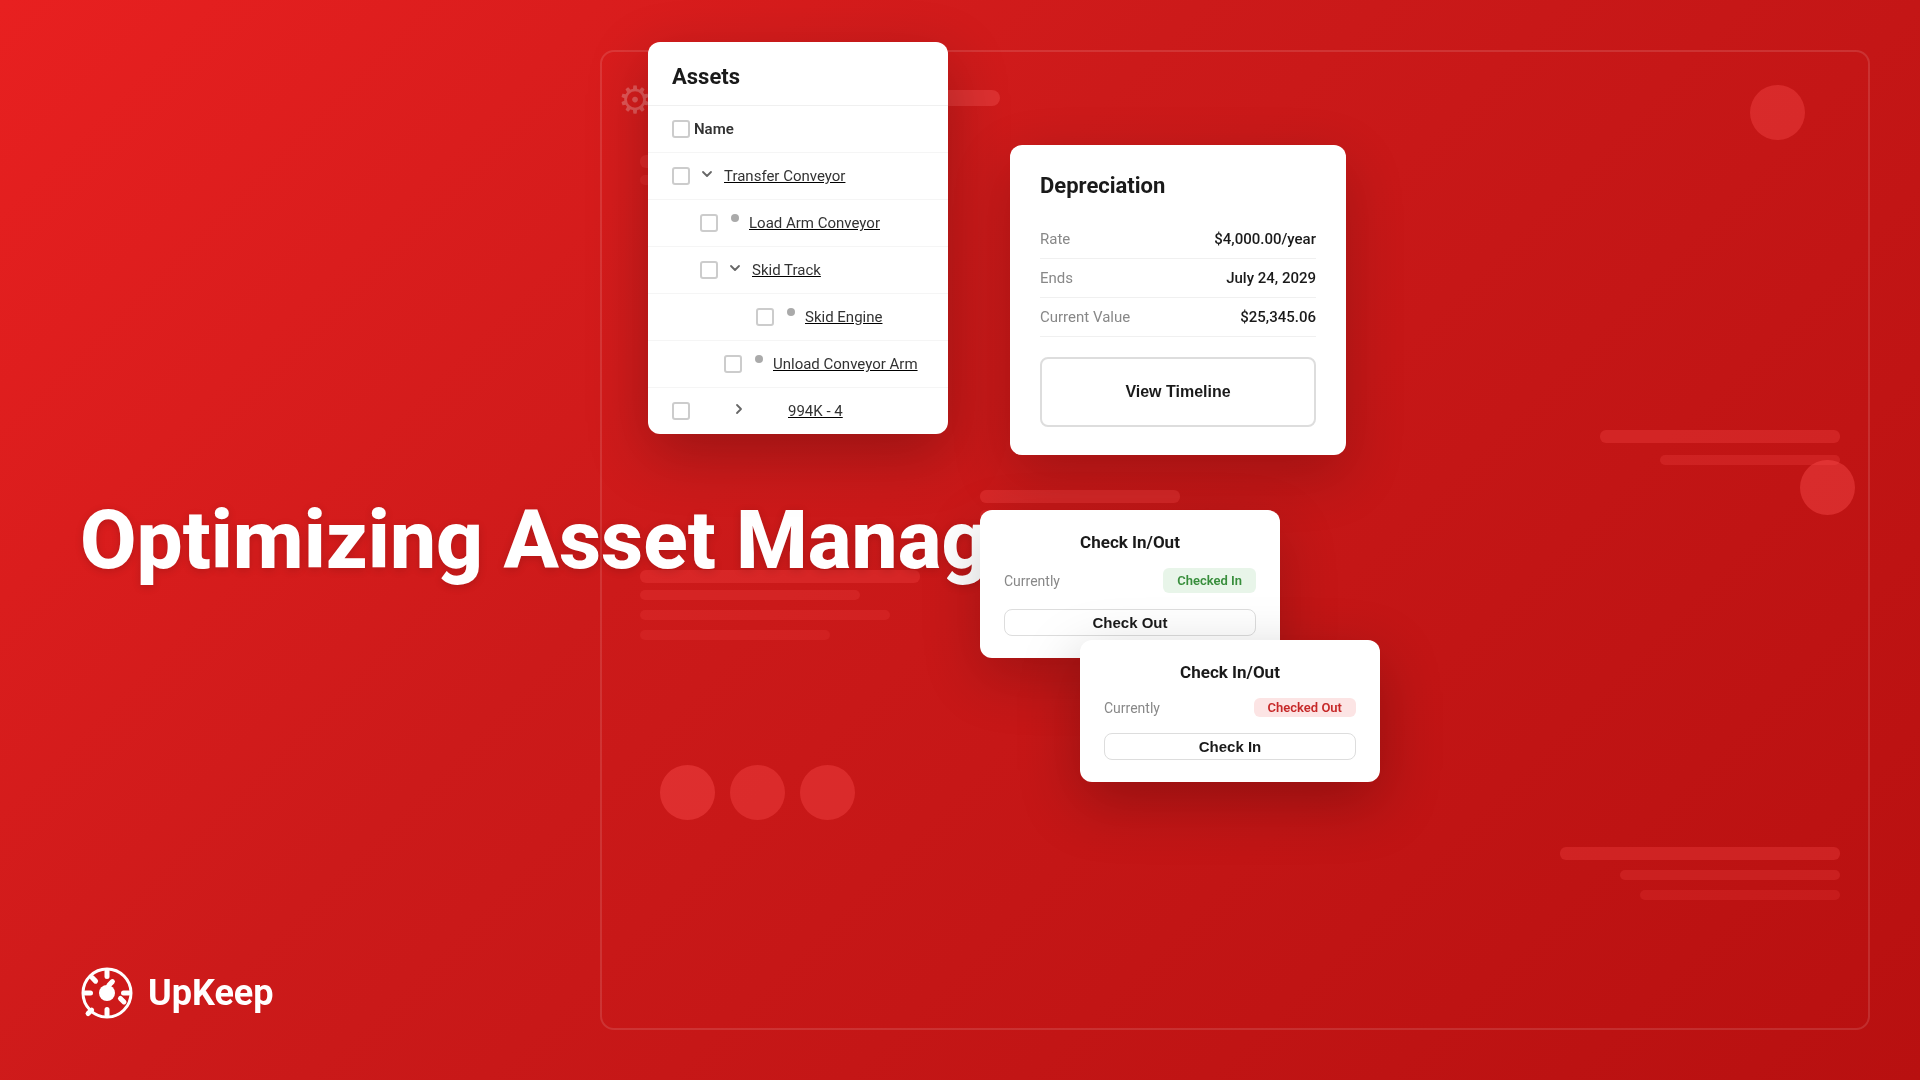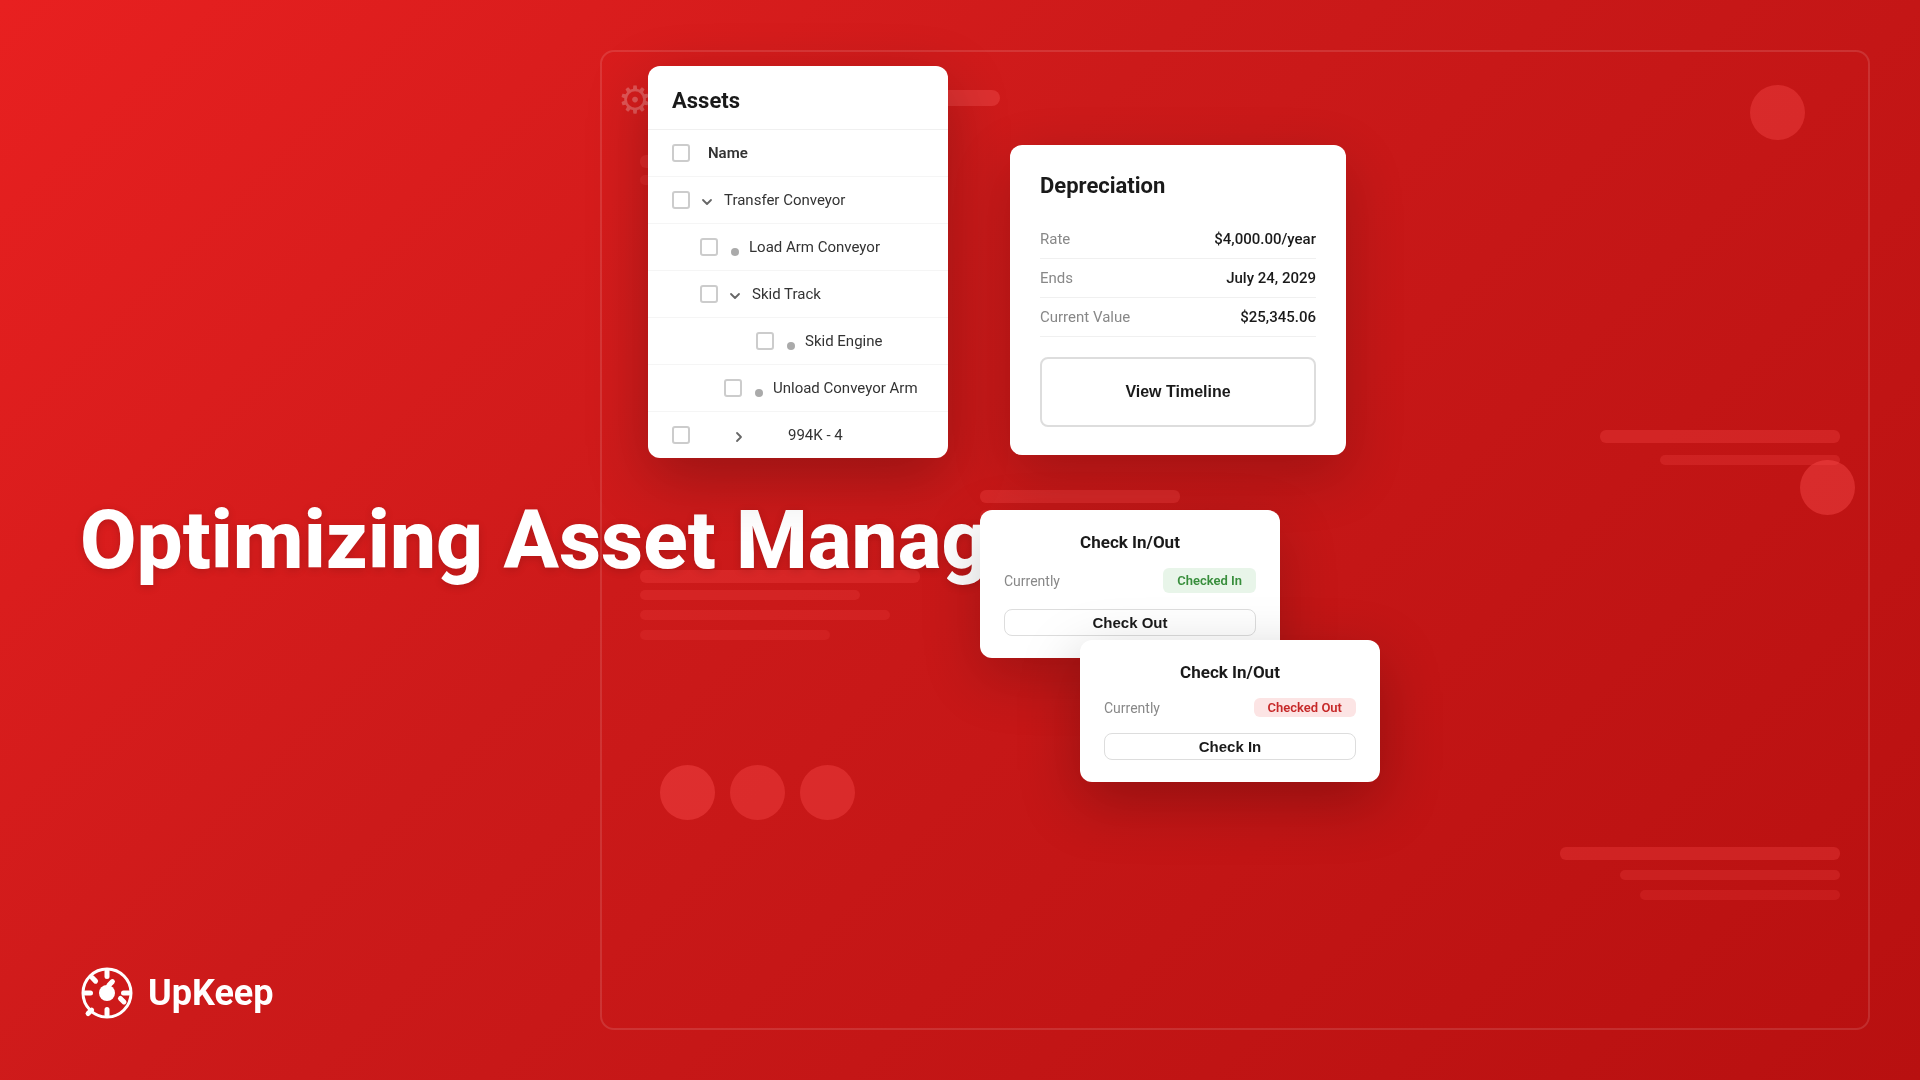--- a/index.html
+++ b/index.html
@@ -80,43 +80,44 @@
       font-size: 22px;
       font-weight: 700;
       color: #1a1a1a;
     }
 
     .assets-name-row {
       display: flex;
       align-items: center;
       padding: 14px 24px;
       border-bottom: 1px solid #f5f5f5;
-      gap: 18px;
+      gap: 4px;
     }
 
     .checkbox {
       width: 18px;
       height: 18px;
       border: 2px solid #ccc;
       border-radius: 3px;
       flex-shrink: 0;
     }
 
     .col-label {
       font-size: 15px;
       font-weight: 600;
       color: #333;
     }
 
     .asset-row {
       display: flex;
-      align-items: flex-end;
+      align-items: flex-start;
       padding: 14px 24px;
       border-bottom: 1px solid #f5f5f5;
       gap: 10px;
+      text-decoration: underline;
     }
 
     .asset-row:last-child {
       border-bottom: none;
       gap: 42px;
     }
 
     .chevron-down {
       width: 14px;
       height: 14px;
@@ -327,21 +328,21 @@
     <rect x="3" y="24.5" width="10" height="5" rx="2.5" fill="white"></rect>
     <rect x="41" y="24.5" width="10" height="5" rx="2.5" fill="white"></rect>
     <rect x="8.5" y="11.6" width="5" height="10" rx="2.5" fill="white" transform="rotate(-45 8.5 11.6)"></rect>
     <rect x="36.9" y="32.4" width="5" height="10" rx="2.5" fill="white" transform="rotate(-45 36.9 32.4)"></rect>
     <rect x="11.6" y="40.5" width="5" height="10" rx="2.5" fill="white" transform="rotate(45 11.6 40.5)"></rect>
     <rect x="32.4" y="12.1" width="5" height="10" rx="2.5" fill="white" transform="rotate(45 32.4 12.1)"></rect>
   </svg>
   <span class="logo-text">UpKeep</span>
 </div>
 
-<div class="assets-panel" style="position:absolute;top:42px;left:648px;z-index:10;margin-top:24px;">
+<div class="assets-panel" style="position:absolute;top:42px;left:648px;z-index:10;">
   <div class="assets-panel-header">
     <div class="assets-panel-title">Assets</div>
   </div>
 
   <div class="assets-name-row">
     <div class="checkbox"></div>
     <span class="col-label">Name</span>
   </div>
 
   <div class="asset-row">

